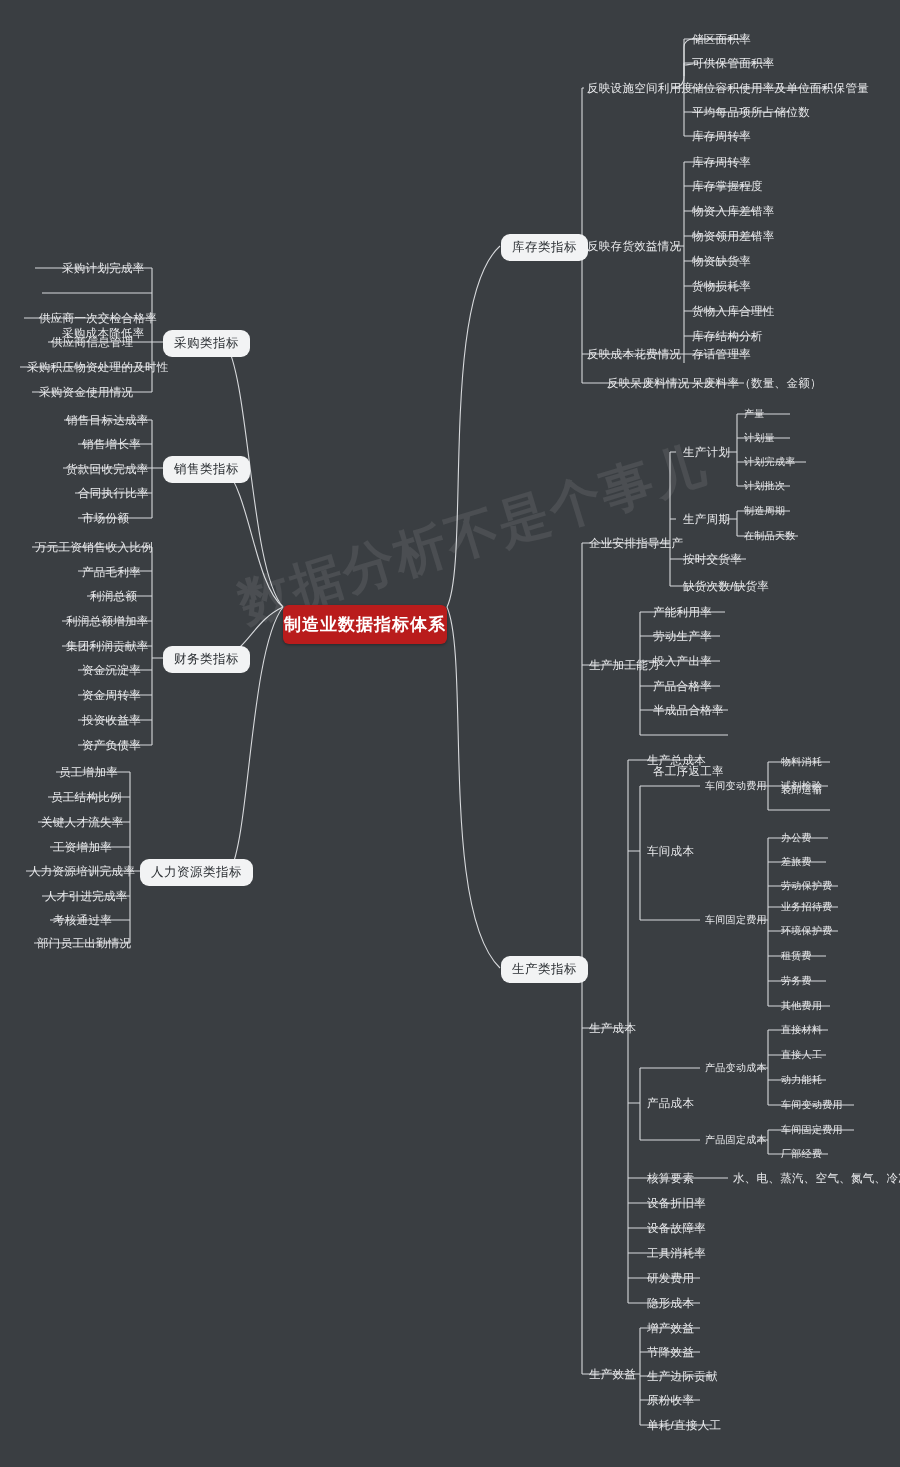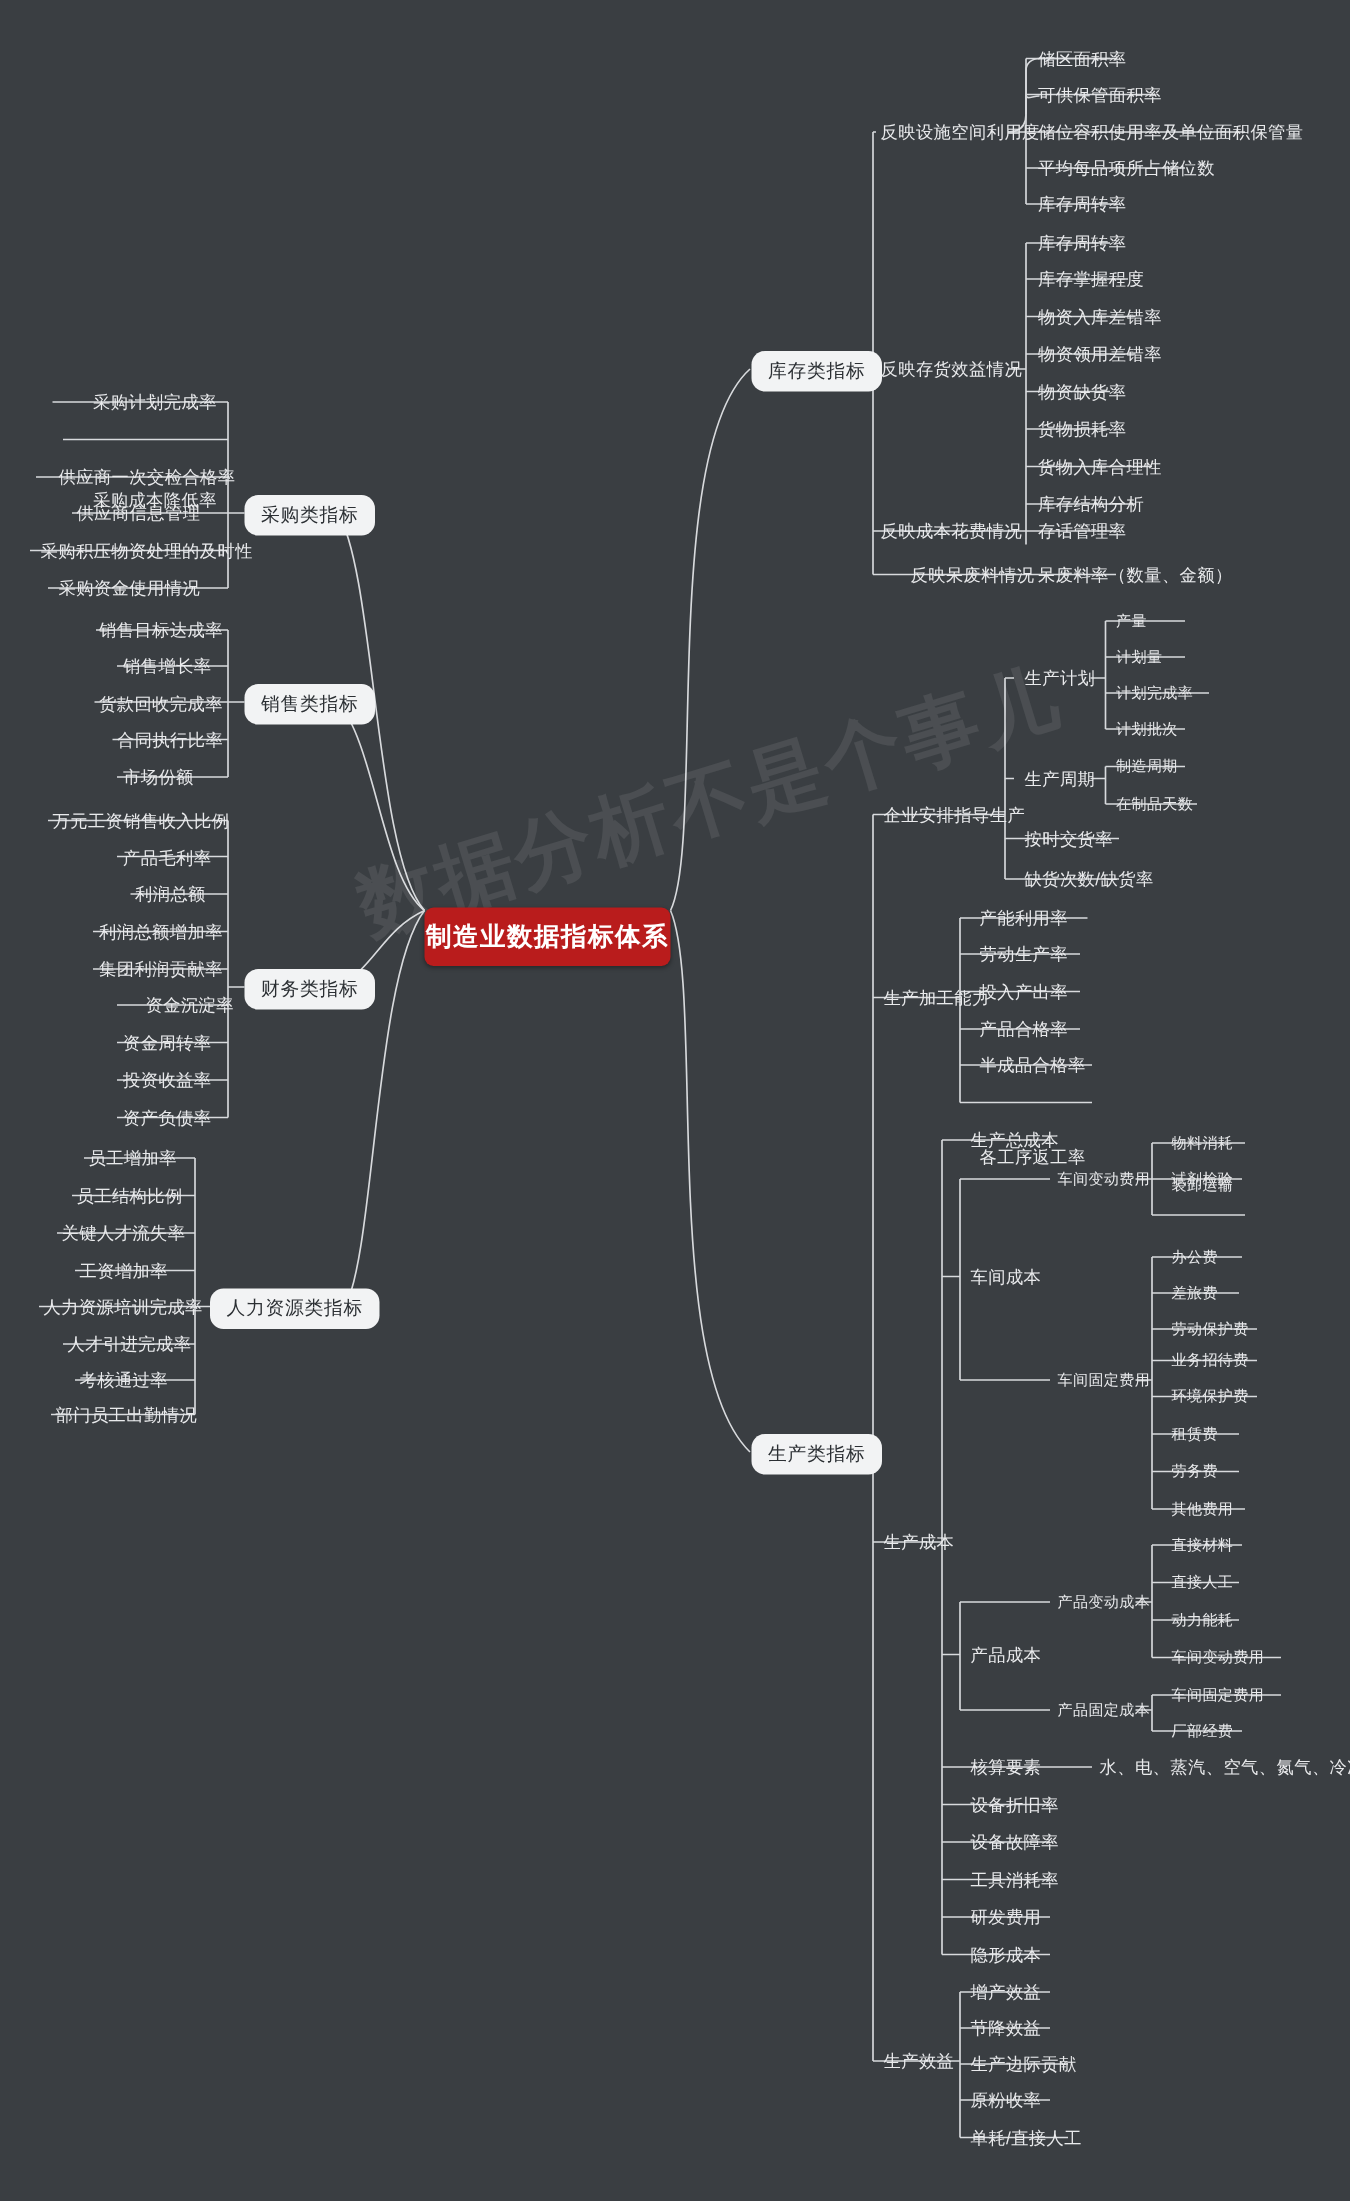--- a/index.html
+++ b/index.html
@@ -191,21 +191,21 @@
   <div class="node leaf l2" style="left:80px; top:436px;">销售增长率</div>
   <div class="node leaf l2" style="left:64px; top:461px;">货款回收完成率</div>
   <div class="node leaf l2" style="left:76px; top:485px;">合同执行比率</div>
   <div class="node leaf l2" style="left:80px; top:510px;">市场份额</div>
 
   <div class="node leaf l2" style="left:33px; top:539px;">万元工资销售收入比例</div>
   <div class="node leaf l2" style="left:80px; top:564px;">产品毛利率</div>
   <div class="node leaf l2" style="left:88px; top:588px;">利润总额</div>
   <div class="node leaf l2" style="left:64px; top:613px;">利润总额增加率</div>
   <div class="node leaf l2" style="left:64px; top:638px;">集团利润贡献率</div>
-  <div class="node leaf l2" style="left:95px; top:662px;">资金沉淀率</div>
+  <div class="node leaf l2" style="left:80px; top:662px;">资金沉淀率</div>
   <div class="node leaf l2" style="left:80px; top:687px;">资金周转率</div>
   <div class="node leaf l2" style="left:80px; top:712px;">投资收益率</div>
   <div class="node leaf l2" style="left:80px; top:737px;">资产负债率</div>
 
   <div class="node leaf l2" style="left:57px; top:764px;">员工增加率</div>
   <div class="node leaf l2" style="left:49px; top:789px;">员工结构比例</div>
   <div class="node leaf l2" style="left:39px; top:814px;">关键人才流失率</div>
   <div class="node leaf l2" style="left:51px; top:839px;">工资增加率</div>
   <div class="node leaf l2" style="left:27px; top:863px;">人力资源培训完成率</div>
   <div class="node leaf l2" style="left:43px; top:888px;">人才引进完成率</div>

